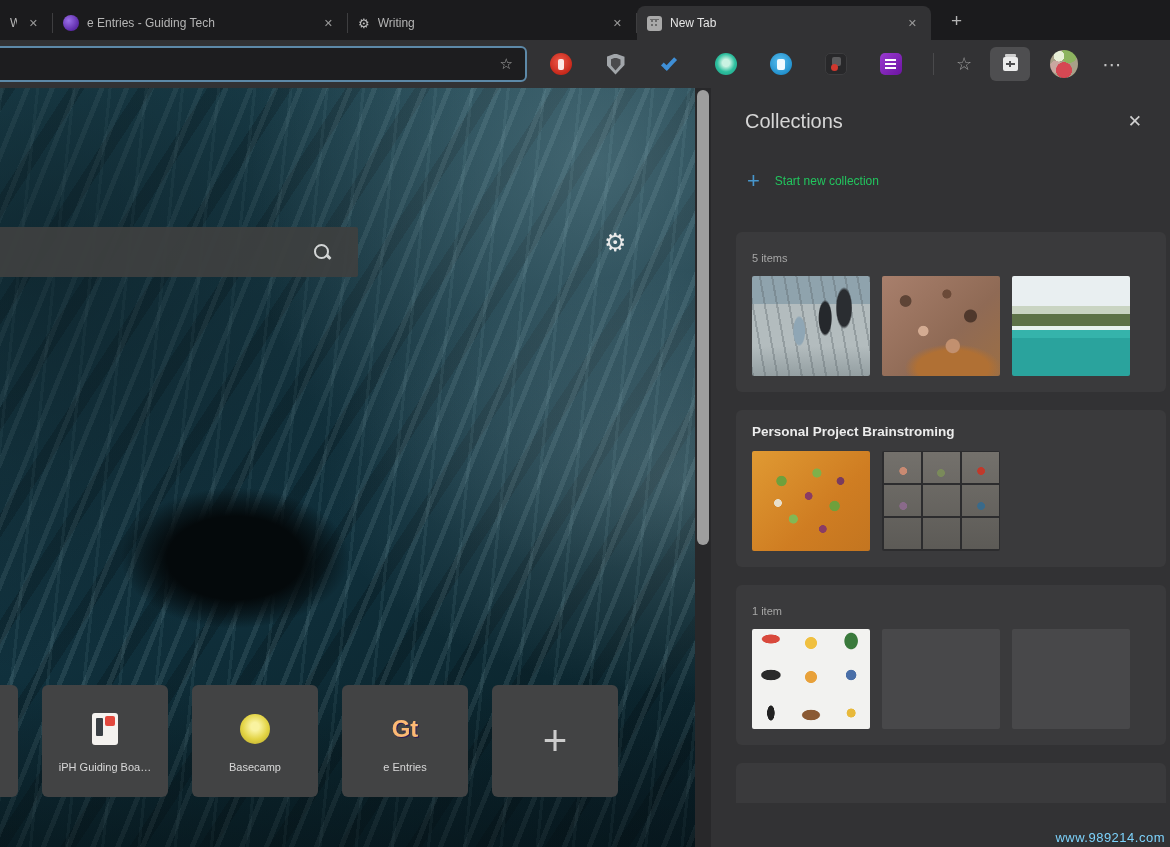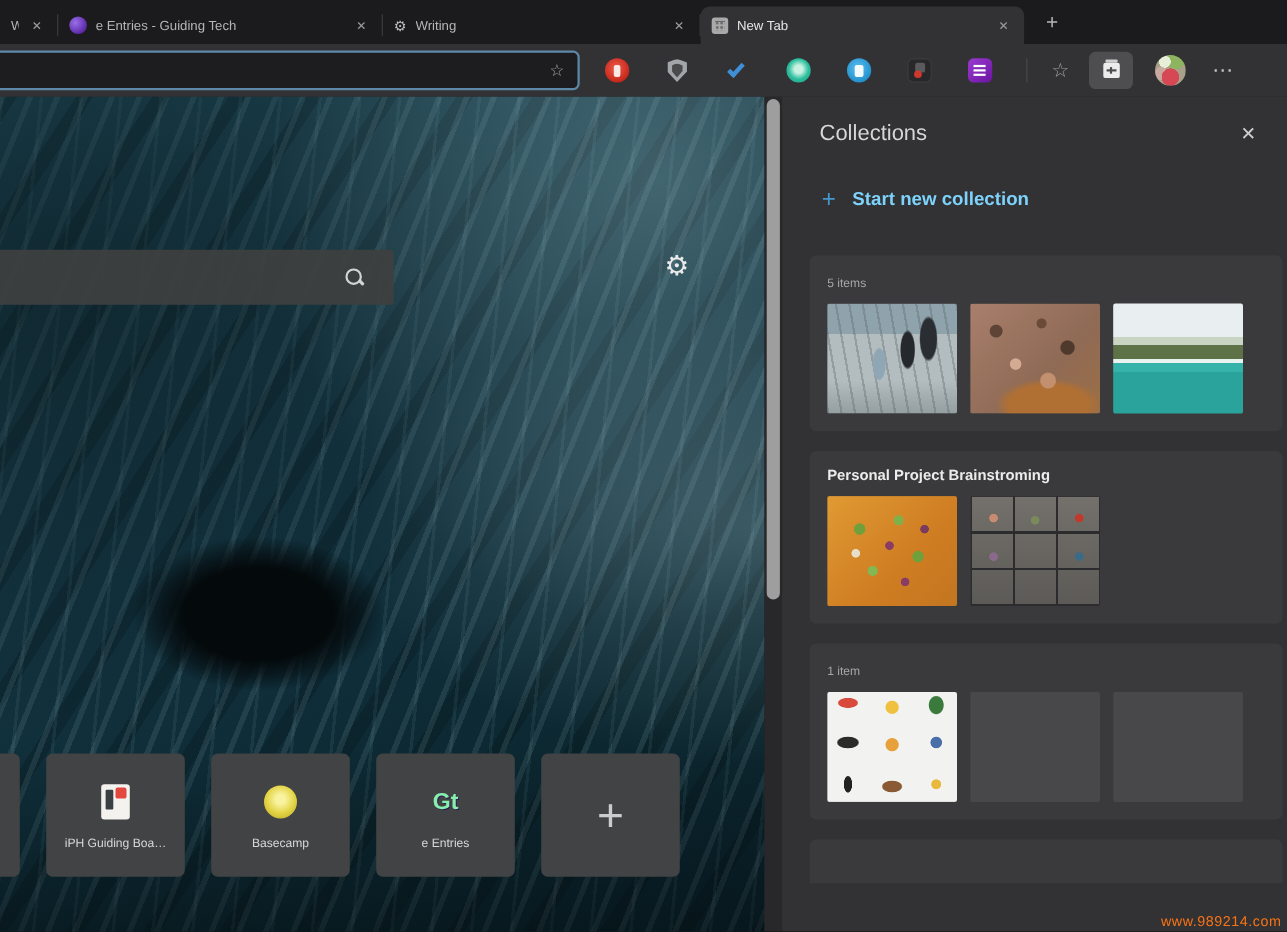--- a/index.html
+++ b/index.html
@@ -91,36 +91,36 @@
 
   .tiles { position:absolute; left:-108px; top:597px; display:flex; gap:24px; }
   .tile { width:126px; height:112px; background:#424344; border-radius:6px; display:flex; flex-direction:column; align-items:center; }
   .tile-icon-wrap { height:64px; display:grid; place-items:center; margin-top:12px;}
   .tile-label { font-size:11px; color:#d8d8d8; }
   .ic-trello { width:26px; height:32px; background:#f4f2ef; border-radius:3px; position:relative; }
   .ic-trello::before { content:""; position:absolute; top:3px; right:3px; width:10px; height:10px; background:#e2483d; border-radius:2px; }
   .ic-trello::after { content:""; position:absolute; top:5px; left:4px; width:7px; height:18px; background:#3a3f44; border-radius:1px; }
   .ic-basecamp { width:30px; height:30px; border-radius:50%;
     background: radial-gradient(circle at 50% 42%, #f9f3a0 0 18%, #e3d445 55%, #b3a326); }
-  .ic-gt-text { font-size:21px; font-weight:bold; color:#86efac; text-shadow:1px 1px 0 #2d1a55; }
+  .ic-gt-text { font-size:24px; font-weight:bold; color:#fdba74; text-shadow:1px 1px 0 #2d1a55; }
   .tile-plus-glyph { font-size:42px; font-weight:200; color:#cccccc; line-height:112px; }
   .tile-add { justify-content:center; }
 
   
   .scrollbar { position:relative; width:16px; background:#28282a; }
   .scroll-thumb { position:absolute; left:2px; right:2px; top:2px; height:455px; background:#9e9e9e; border-radius:7px; }
 
   
   .panel { position:relative; width:459px; background:#323234; overflow:hidden; }
   .panel-header { display:flex; align-items:center; justify-content:space-between; padding:22px 28px 0 34px; }
   .panel-title { font-size:20px; color:#d6d6d6; }
   .panel-close { color:#cfcfcf; font-size:17px; }
   .start-row { display:flex; align-items:center; gap:15px; margin:37px 0 0 36px; }
   .start-plus { color:#4796cc; font-size:22px; font-weight:400; line-height:1; }
-  .start-label { color:#7dd3fc; font-size:17px; font-weight:bold; }
+  .start-label { color:#22c55e; font-size:12px; font-weight:normal; }
 
   .cards { margin-top:40px; }
   .card { margin:0 4px 18px 25px; width:430px; background:#3a3a3c; border-radius:6px; padding:14px 16px 16px; }
   .card-title { font-size:13.5px; font-weight:bold; color:#ececec; }
   .card-count { font-size:11px; color:#a6a6a6; margin-top:6px; }
   .thumb-row { display:flex; gap:12px; margin-top:12px; }
   .thumb { width:118px; height:100px; border-radius:2px; flex:0 0 auto; }
 
   .th-walk { background:
       radial-gradient(ellipse 10px 26px at 62% 42%, #25282c 60%, transparent 70%),
@@ -170,21 +170,21 @@
       radial-gradient(circle 8px at 50% 48%, #e8a13a 70%, transparent 80%),
       radial-gradient(circle 7px at 84% 46%, #4a6fa8 70%, transparent 80%),
       radial-gradient(ellipse 5px 10px at 16% 84%, #222 70%, transparent 80%),
       radial-gradient(ellipse 12px 7px at 50% 86%, #8a5a34 70%, transparent 80%),
       radial-gradient(circle 6px at 84% 84%, #e8b93a 70%, transparent 80%),
       #f2f2f0; }
   .th-empty { background:#48484a; }
 
   .card-partial { margin:0 4px 0 25px; width:430px; background:#3a3a3c; border-radius:6px 6px 0 0; height:40px; }
 
-  .watermark { position:absolute; right:5px; bottom:2px; font-size:13px; color:#f97316; letter-spacing:.5px; }
+  .watermark { position:absolute; right:5px; bottom:2px; font-size:13px; color:#7dd3fc; letter-spacing:.5px; }
 </style>
 </head>
 <body>
 
 <div class="screen">
 
   <div class="tabbar">
     <div class="tab tab-stub">
       <span class="tab-label">W…</span>
       <span class="tab-close">✕</span>

